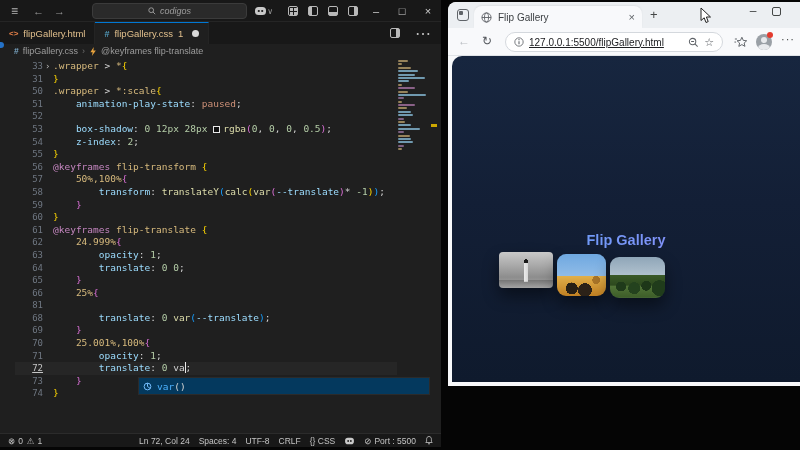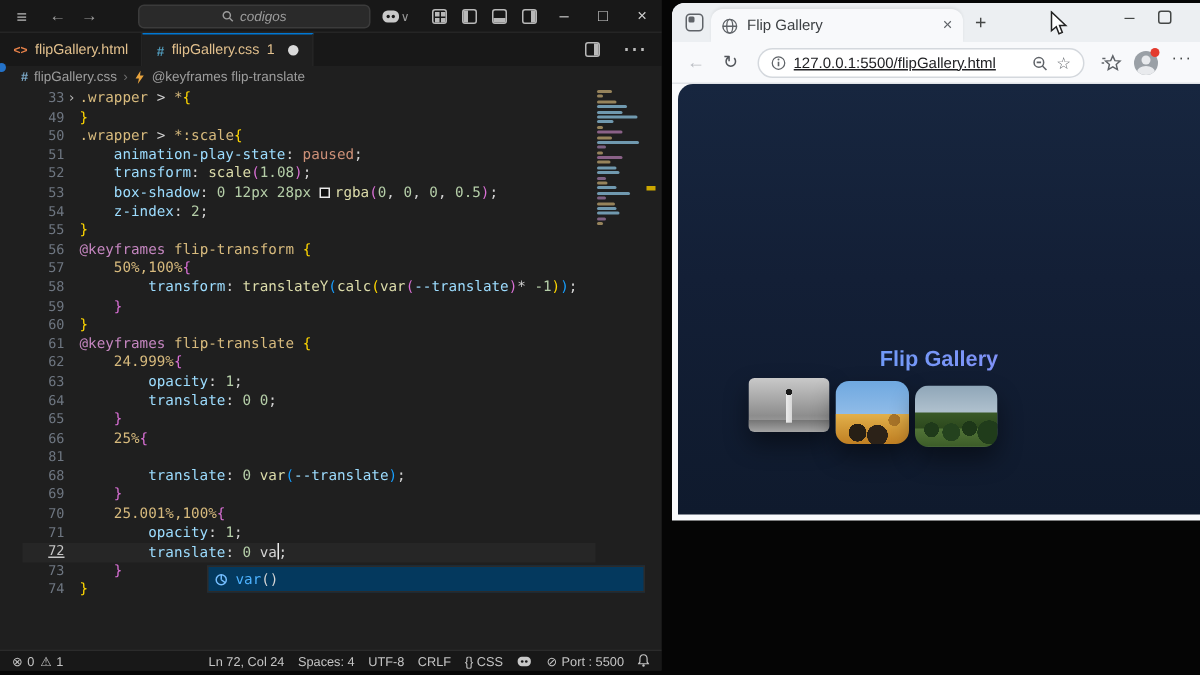--- a/index.html
+++ b/index.html
@@ -72,21 +72,21 @@
   .vs-statusbar { position:absolute; left:0; top:433px; right:0; height:14px; background:#181818;
     border-top:1px solid #2b2b2b; display:flex; align-items:center; font-size:8.5px; color:#c5c5c5;
     padding:0 8px; gap:4px;}
   .sb-right { margin-left:auto; display:flex; align-items:center; gap:9px;}
   .sb-item { display:flex; align-items:center; gap:3px; }
   .sb-ico { font-size:8.5px; }
 
   .edge-badge-blue { position:absolute; left:-2px; top:42px; width:6px; height:6px; border-radius:50%; background:#2472c8;}
 
   
-  #edge { position:absolute; left:448px; top:2px; width:352px; height:345px;
+  #edge { position:absolute; left:448px; top:2px; width:352px; height:384px;
     background:#f8f9fb; border-top-left-radius:8px; overflow:hidden;}
   .e-tabstrip { position:absolute; left:0; top:0; right:0; height:26px; background:#eceff2;
     border-top-left-radius:8px;}
   .tab-actions-btn { position:absolute; left:9px; top:7px; width:12px; height:12px;
     border:1px solid #5f6368; border-radius:3px;}
   .tab-actions-btn::before { content:""; position:absolute; left:1px; top:1px; width:4px; height:4px;
     background:#5f6368; border-radius:1px;}
   .e-tab { position:absolute; left:26px; top:4px; width:168px; height:22px; background:#f8f9fb;
     border-radius:8px 8px 0 0; display:flex; align-items:center; padding:0 7px; gap:6px;
     box-shadow:0 -1px 2px rgba(0,0,0,0.06);}
@@ -215,34 +215,33 @@
     </div>
 
     <div class="vs-editor">
       <div class="code-lines">
           <div class="code-row">
             <span class="gutter">33</span>
             <span class="fold-chev">›</span>
             <span class="code-text"><span class="tk-sel">.wrapper</span><span class="tk-pun"> &gt; </span><span class="tk-sel">*</span><span class="tk-b1">{</span></span>
           </div>
           <div class="code-row">
-            <span class="gutter">49</span>
+            <span class="gutter">31</span>
             <span class="code-text"><span class="tk-b1">}</span></span>
           </div>
           <div class="code-row">
             <span class="gutter">50</span>
             <span class="code-text"><span class="tk-sel">.wrapper</span><span class="tk-pun"> &gt; </span><span class="tk-sel">*:scale</span><span class="tk-b1">{</span></span>
           </div>
           <div class="code-row">
             <span class="gutter">51</span>
             <span class="code-text"><span class="tk-pun">    </span><span class="tk-prop">animation-play-state</span><span class="tk-pun">: </span><span class="tk-kw">paused</span><span class="tk-pun">;</span></span>
           </div>
           <div class="code-row">
             <span class="gutter">52</span>
-            <span class="code-text"><span class="tk-pun">    </span><span class="tk-prop">transform</span><span class="tk-pun">: </span><span class="tk-fn">scale</span><span class="tk-b2">(</span><span class="tk-num">1.08</span><span class="tk-b2">)</span><span class="tk-pun">;</span></span>
           </div>
           <div class="code-row">
             <span class="gutter">53</span>
             <span class="code-text"><span class="tk-pun">    </span><span class="tk-prop">box-shadow</span><span class="tk-pun">: </span><span class="tk-num">0 12px 28px</span><span class="tk-pun"> </span><span class="tk-swatch"></span><span class="tk-fn">rgba</span><span class="tk-b2">(</span><span class="tk-num">0</span><span class="tk-pun">, </span><span class="tk-num">0</span><span class="tk-pun">, </span><span class="tk-num">0</span><span class="tk-pun">, </span><span class="tk-num">0.5</span><span class="tk-b2">)</span><span class="tk-pun">;</span></span>
           </div>
           <div class="code-row">
             <span class="gutter">54</span>
             <span class="code-text"><span class="tk-pun">    </span><span class="tk-prop">z-index</span><span class="tk-pun">: </span><span class="tk-num">2</span><span class="tk-pun">;</span></span>
           </div>
           <div class="code-row">

